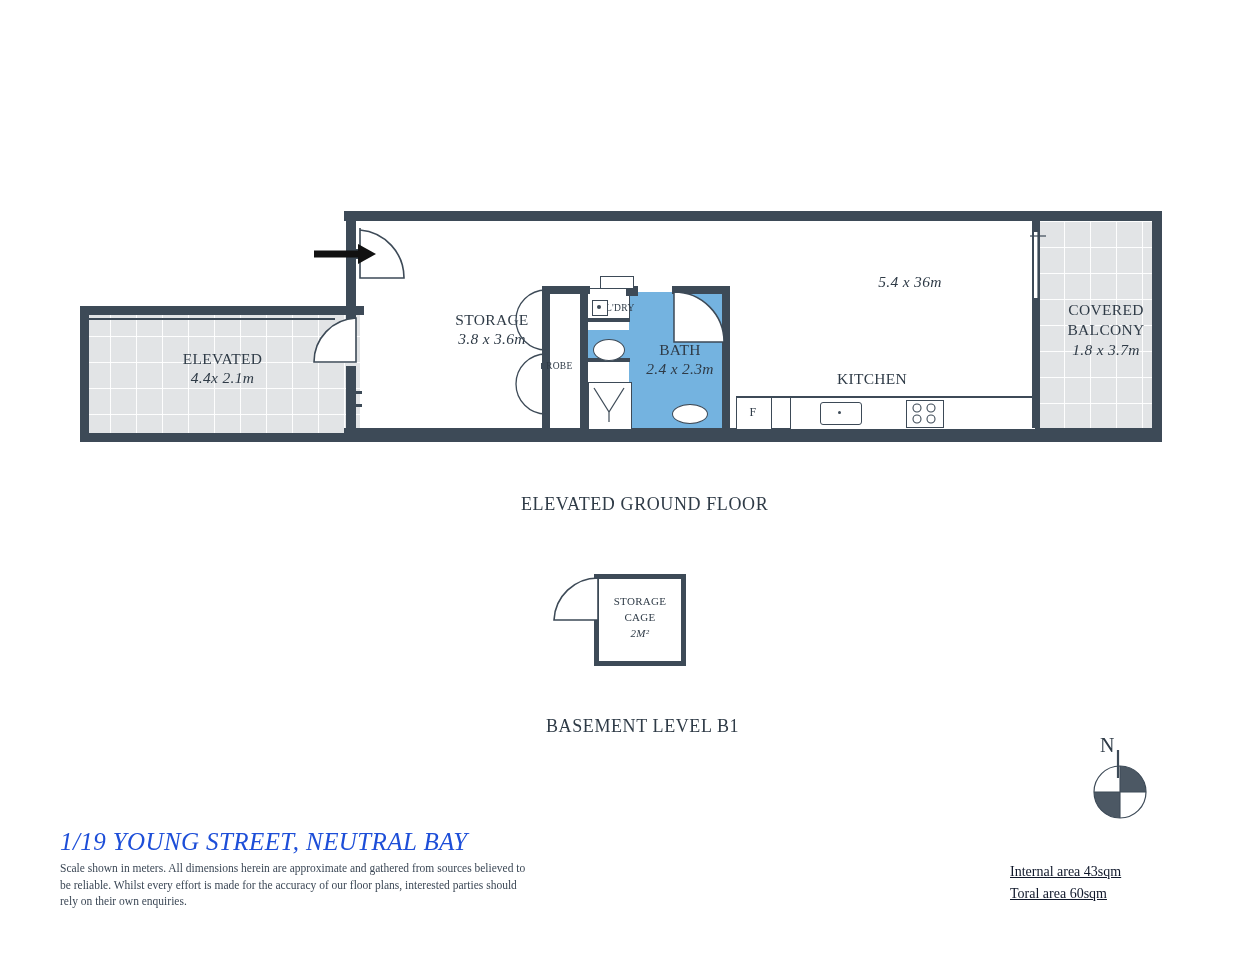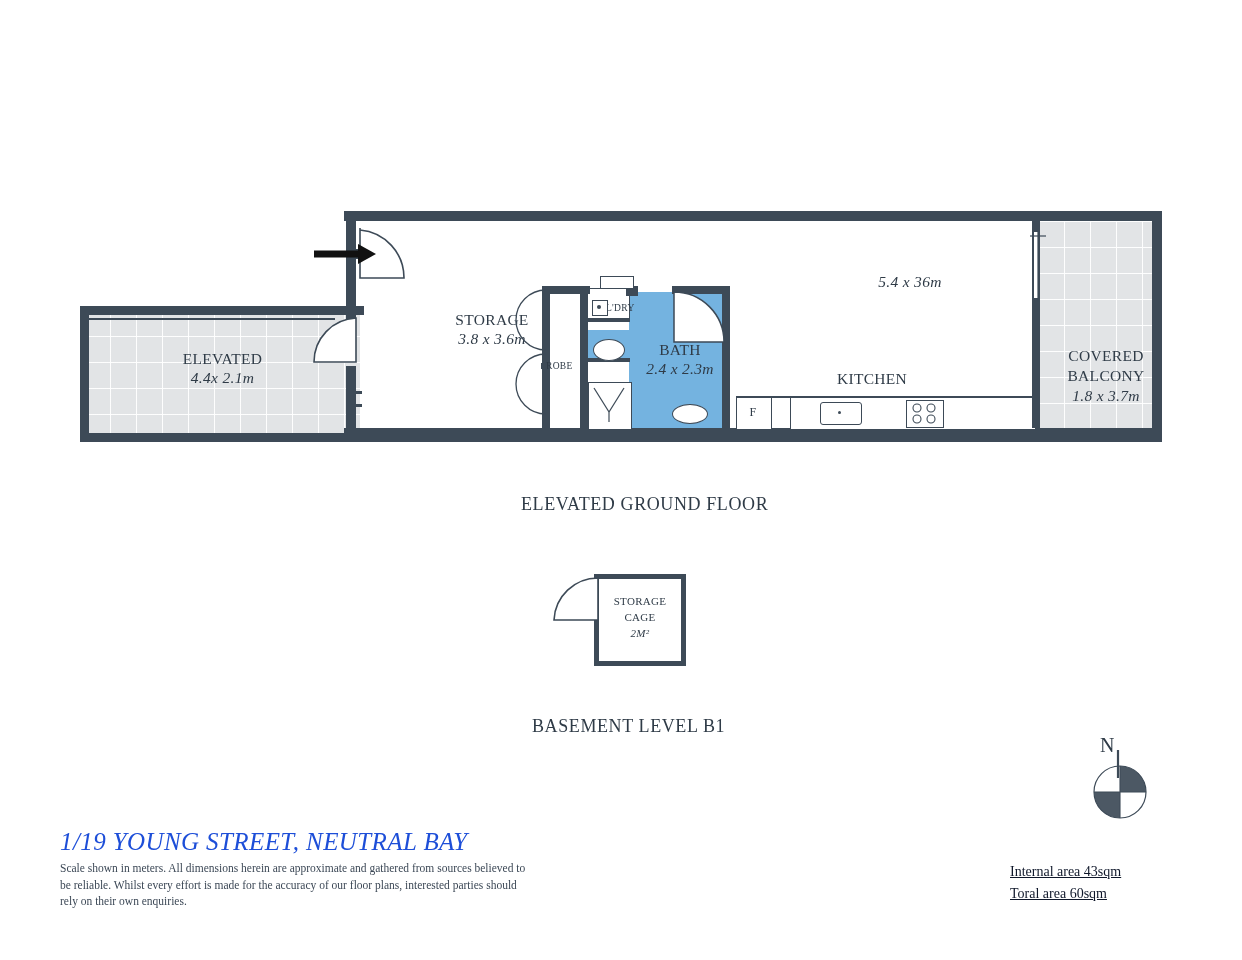--- a/index.html
+++ b/index.html
@@ -237,21 +237,21 @@
     <div class="hatch" style="left:1038px;top:221px;width:114px;height:207px;"></div>
     <div class="hatch-lines" style="left:1038px;top:221px;width:114px;height:207px;"></div>
     <div class="wall" style="left:1032px;top:221px;width:8px;height:207px;"></div>
 
     <div class="abs" style="left:1034px;top:232px;width:4px;height:66px;background:#ffffff;"></div>
     <svg class="abs" style="left:1026px;top:228px;width:22px;height:78px;">
       <line x1="12" y1="4" x2="12" y2="74" stroke="#3d4a57" stroke-width="1.2"></line>
       <line x1="4" y1="8" x2="20" y2="8" stroke="#3d4a57" stroke-width="1.2"></line>
     </svg>
 
-    <div class="roomlabel" style="left:1046px;top:300px;width:120px;line-height:1.3;margin-top:46px;">
+    <div class="roomlabel" style="left:1046px;top:300px;width:120px;line-height:1.3;">
       <span class="nm">COVERED</span>
       <span class="nm">BALCONY</span>
       <span class="dim">1.8 x 3.7m</span>
     </div>
 
     <div class="floortitle" style="left:521px;top:482px;">
       <span>ELEVATED GROUND FLOOR</span>
     </div>
   </div>
 
@@ -261,21 +261,21 @@
 
     <svg class="abs" style="left:552px;top:576px;width:48px;height:48px;">
       <path d="M 46 2 A 44 44 0 0 0 2 44 L 46 44 Z" fill="#ffffff" stroke="#3d4a57" stroke-width="1.6"></path>
     </svg>
     <div class="roomlabel small" style="left:596px;top:594px;width:88px;line-height:1.45;">
       <span class="nm">STORAGE</span>
       <span class="nm">CAGE</span>
       <span class="dim">2M²</span>
     </div>
 
-    <div class="floortitle" style="left:532px;top:704px;text-align:right;">
+    <div class="floortitle" style="left:546px;top:704px;text-align:right;">
       <span>BASEMENT LEVEL B1</span>
     </div>
   </div>
 
   <svg class="compass" style="left:1076px;top:732px;width:90px;height:96px;">
     <circle cx="44" cy="60" r="26" fill="#ffffff" stroke="#3d4a57" stroke-width="1.2"></circle>
     <path d="M 44 34 L 44 86" stroke="#3d4a57" stroke-width="1.1"></path>
     <path d="M 18 60 L 70 60" stroke="#3d4a57" stroke-width="1.1"></path>
     <path d="M 44 60 L 44 34 A 26 26 0 0 1 70 60 Z" fill="#3d4a57" opacity="0.92"></path>
     <path d="M 44 60 L 44 86 A 26 26 0 0 1 18 60 Z" fill="#3d4a57" opacity="0.92"></path>

